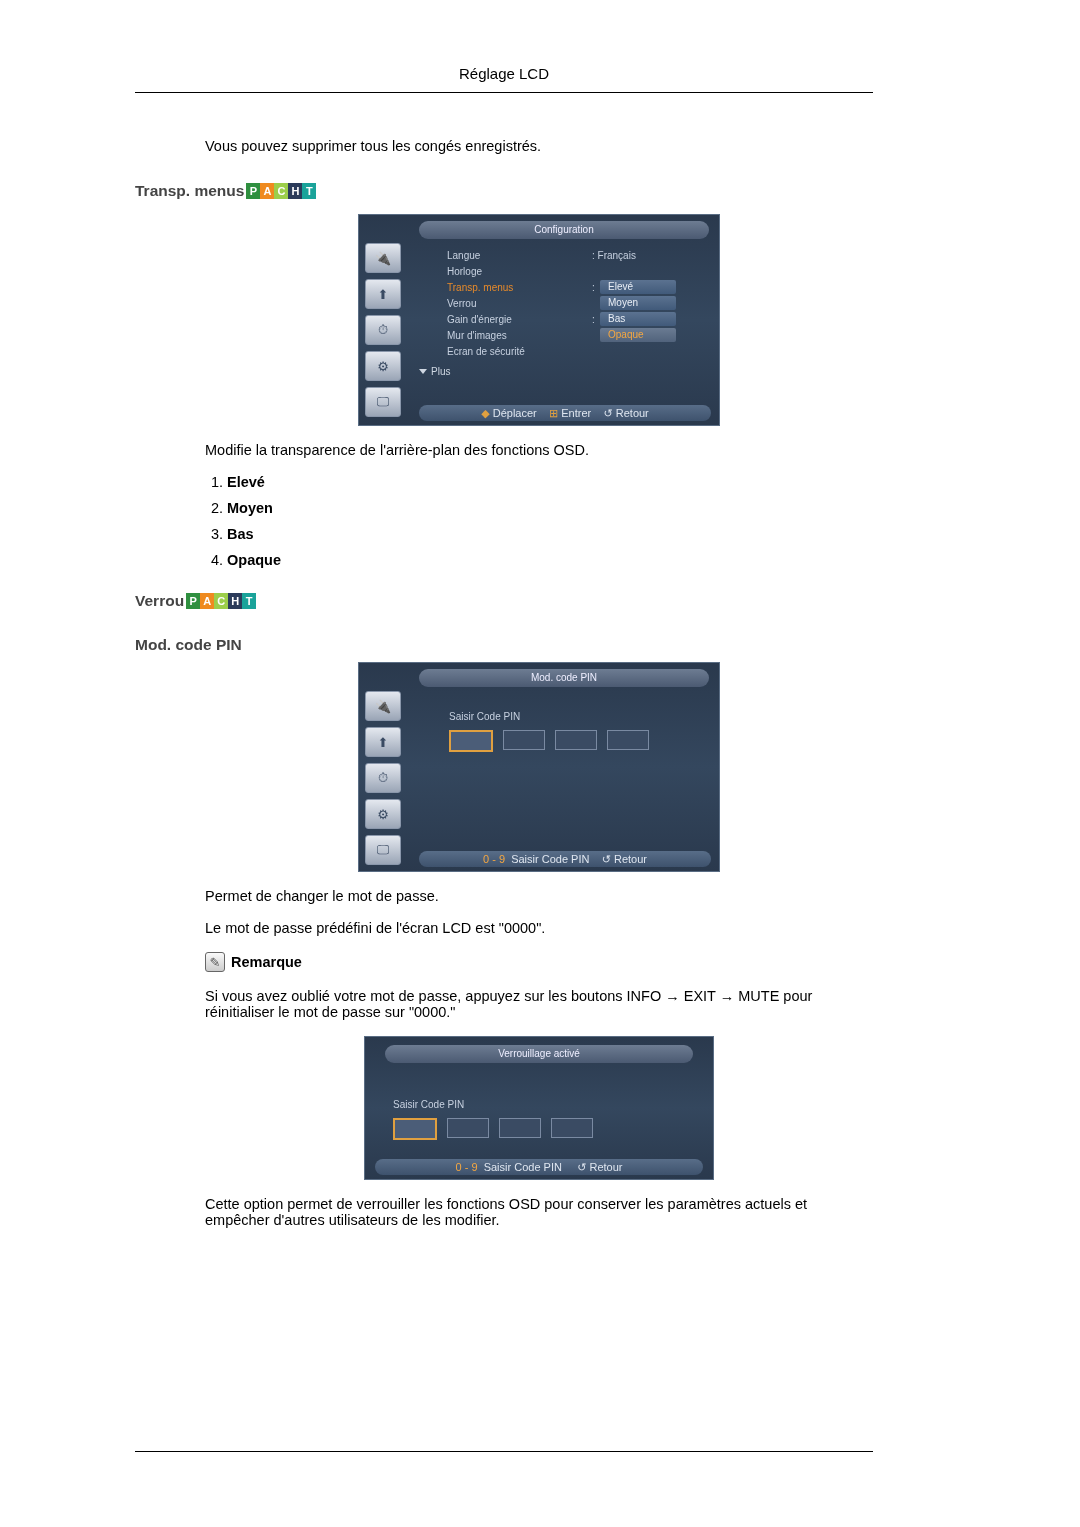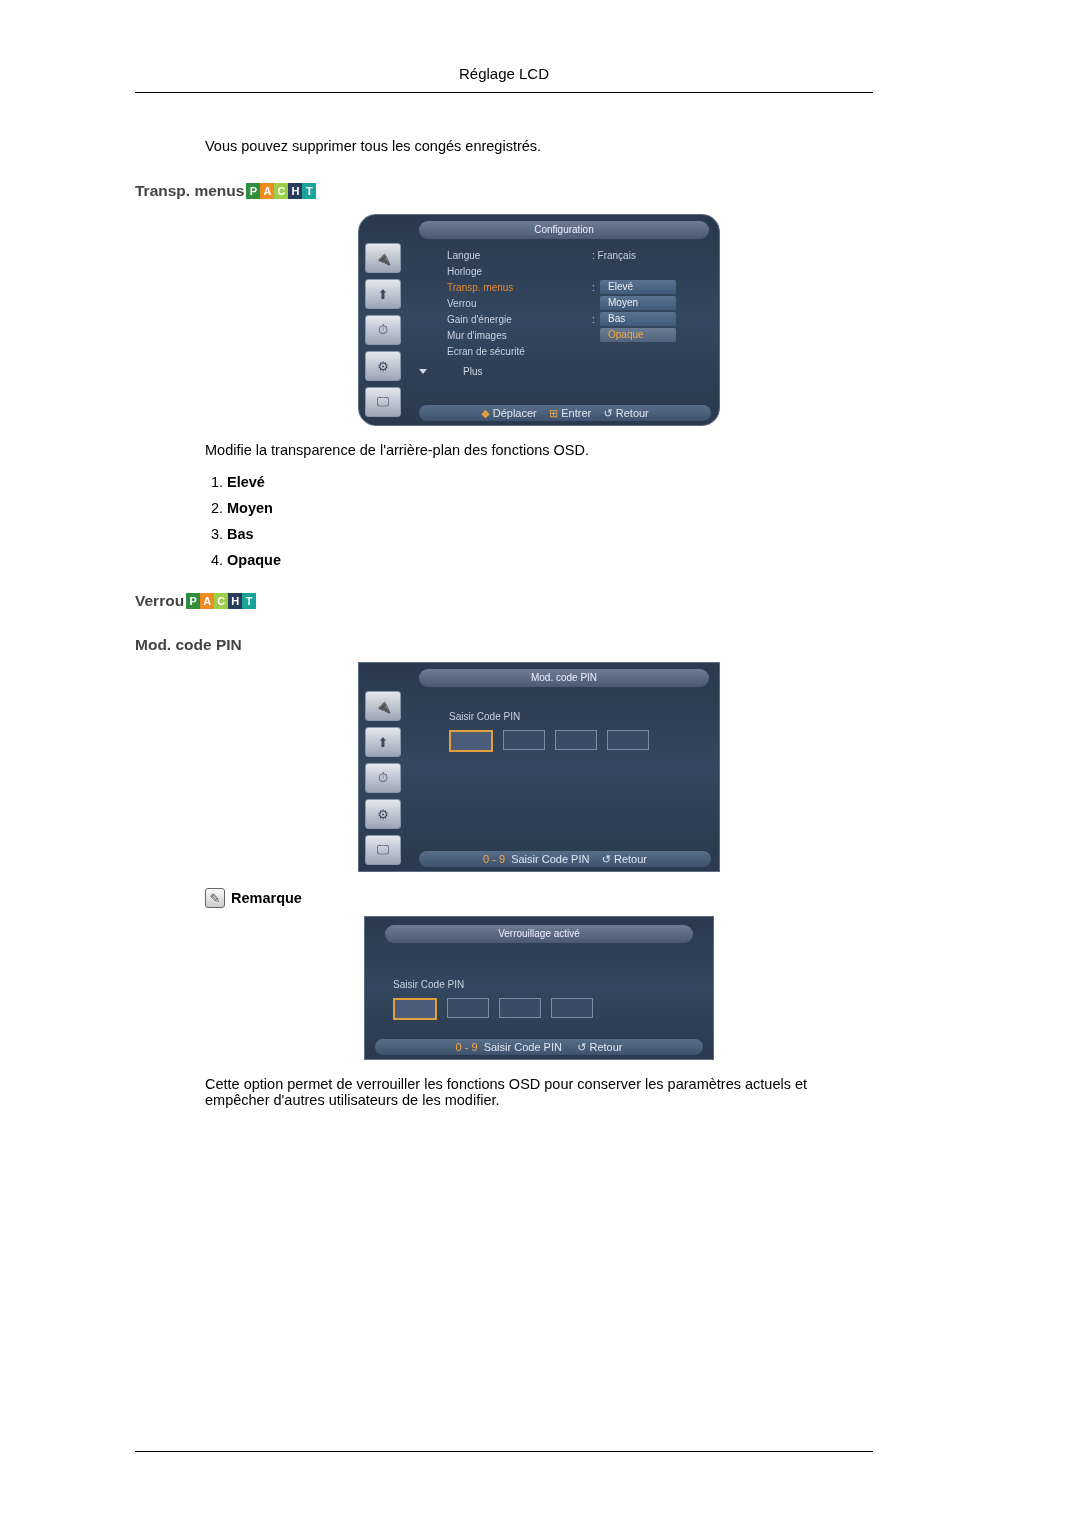--- a/index.html
+++ b/index.html
@@ -83,21 +83,21 @@
 
   
   .osd-wrap { display:flex; justify-content:center; margin: 2px 0 16px 0;}
   .osd {
     background: linear-gradient(#2a394d,#34475e 50%,#2a394d);
     color:#c7d1e0;
     font-size:10px;
     position:relative;
     border:1px solid #5a6d84;
   }
-  .osd1 { width: 360px; height: 210px; border-radius: 18px; }
+  .osd1 { width: 360px; height: 210px; }
   .osd-titlebar {
     position:absolute; top:6px; left:60px; right:10px; height:18px;
     background: linear-gradient(#6d7c92,#4b5a72);
     border-radius:9px; color:#eef;
     text-align:center; line-height:18px; font-size:10px;
   }
   .osd-sidebar {
     position:absolute; left:6px; top:28px; width:44px;
     display:flex; flex-direction:column; gap:6px;
   }
@@ -138,21 +138,21 @@
   }
   .pin-box.active { border:2px solid #e0a040; background:#4b5d78; }
 
   
   .osd3 { width:348px; height:142px; }
   .osd3 .osd-titlebar { left:20px; right:20px; top:8px; }
   .osd3 .pin-label { margin-top:30px; margin-left:28px; }
   .osd3 .pin-boxes { margin-left:28px; }
   .osd3 .osd-hint { left:10px; right:10px; }
 
-  .more-row { color:#cfd7e2; margin-top:4px;gap:32px;}
+  .more-row { color:#cfd7e2; margin-top:4px;}
   .tri-down{ display:inline-block; width:0;height:0;border-left:4px solid transparent;border-right:4px solid transparent;border-top:5px solid #cfd7e2; margin-right:4px; vertical-align:middle;}
 </style>
 </head>
 <body>
 
 <div class="page">
   <div class="top-header">Réglage LCD</div>
 
   <div class="content">
     <div class="intro">Vous pouvez supprimer tous les congés enregistrés.</div>
@@ -270,24 +270,27 @@
         <div class="osd-hint">
           <span class="digit-hint">0 - 9</span>
           &nbsp;<span>Saisir Code PIN</span>
           &nbsp;&nbsp;
           <span>↺</span>
           <span>Retour</span>
         </div>
       </div>
     </div>
 
+    <div class="desc">Permet de changer le mot de passe.</div>
+    <div class="desc">Le mot de passe prédéfini de l'écran LCD est "0000".</div>
     <div class="note-row">
       <span class="note-icon">✎</span>
       <span class="note-label">Remarque</span>
     </div>
+    <div class="desc">Si vous avez oublié votre mot de passe, appuyez sur les boutons INFO → EXIT → MUTE pour réinitialiser le mot de passe sur "0000."</div>
 
 
     <div class="osd-wrap">
       <div class="osd osd3">
         <div class="osd-titlebar">Verrouillage activé</div>
         <div>
           <div class="pin-label" style="padding-top:32px;">Saisir Code PIN</div>
           <div class="pin-boxes">
             <div class="pin-box active"></div>
             <div class="pin-box"></div>

